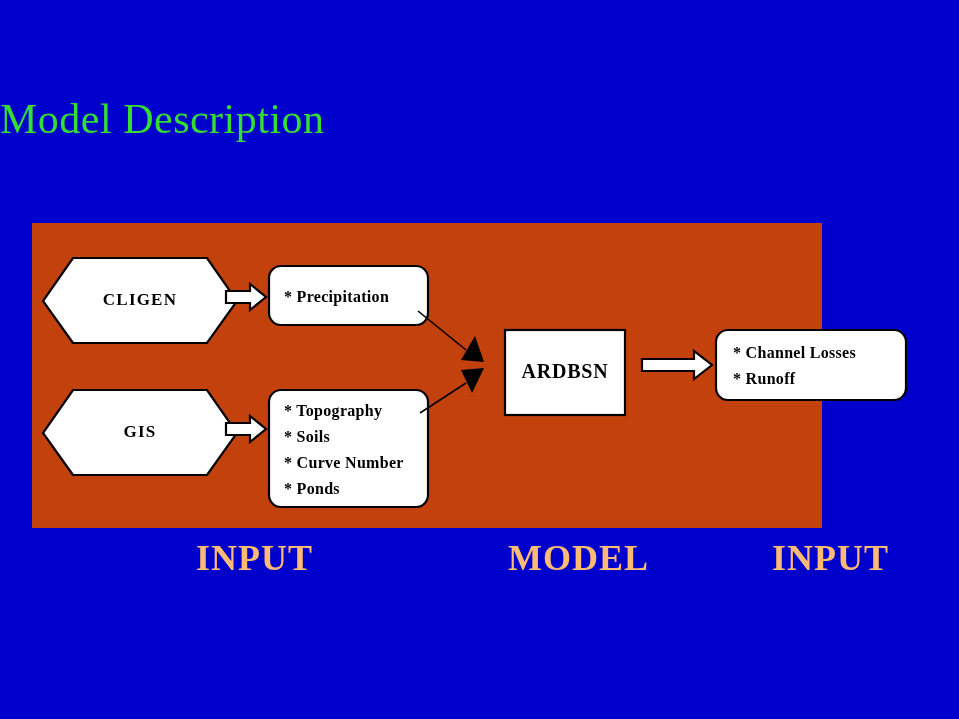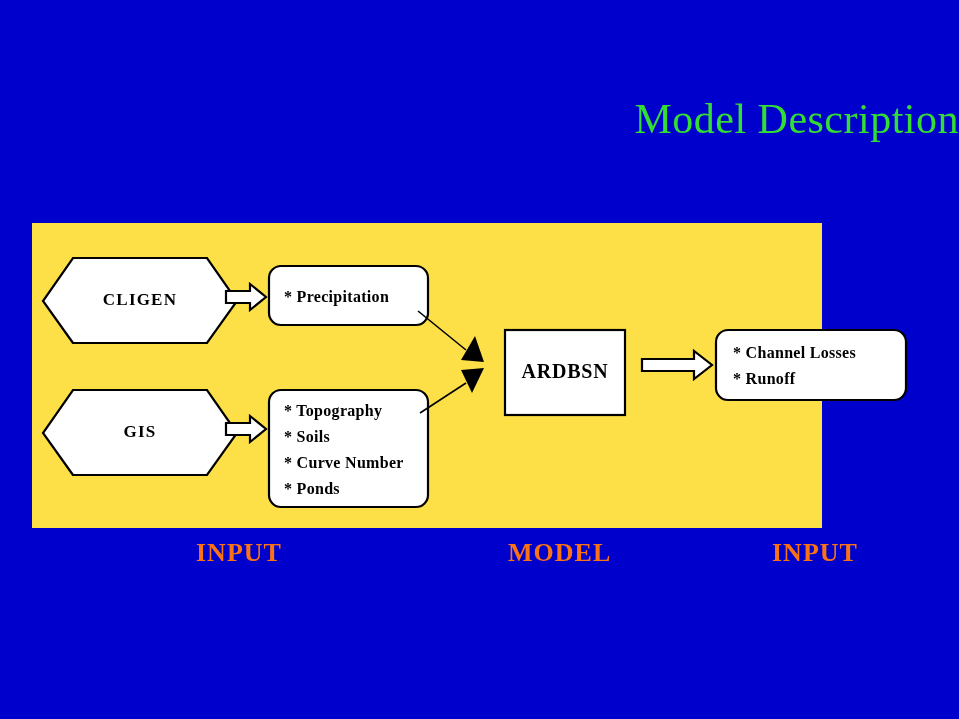--- a/index.html
+++ b/index.html
@@ -13,36 +13,36 @@
     height: 719px;
     background: #0000CC;
     overflow: hidden;
     font-family: "Liberation Serif", "DejaVu Serif", serif;
   }
   #slide-title {
     position: absolute;
     left: 0;
     top: 98px;
     width: 959px;
-    text-align: right;
+    text-align: left;
     color: #33DD33;
     font-size: 42px;
     font-family: "Liberation Serif", "DejaVu Serif", serif;
     font-weight: normal;
     letter-spacing: 0.5px;
     line-height: 1;
     white-space: nowrap;
   }
   #diagram-panel {
     position: absolute;
     left: 32px;
     top: 223px;
     width: 790px;
     height: 305px;
-    background: #fde047;
+    background: #c2410c;
   }
   #diagram-svg {
     position: absolute;
     left: 0;
     top: 0;
     display: block;
   }
   .node-label {
     font-family: "Liberation Serif", "DejaVu Serif", serif;
     fill: #000000;
@@ -82,22 +82,22 @@
     stroke-width: 1.6;
     fill: none;
   }
   .arrow-head {
     fill: #000000;
     stroke: none;
   }
   .footer-label {
     position: absolute;
     top: 540px;
-    color: #f97316;
-    font-size: 26px;
+    color: #fdba74;
+    font-size: 36px;
     font-family: "Liberation Serif", "DejaVu Serif", serif;
     font-weight: bold;
     letter-spacing: 1px;
     white-space: nowrap;
     line-height: 1;
   }
   #footer-input  { left: 196px; }
   #footer-model  { left: 508px; }
   #footer-output { left: 772px; }
 </style>

